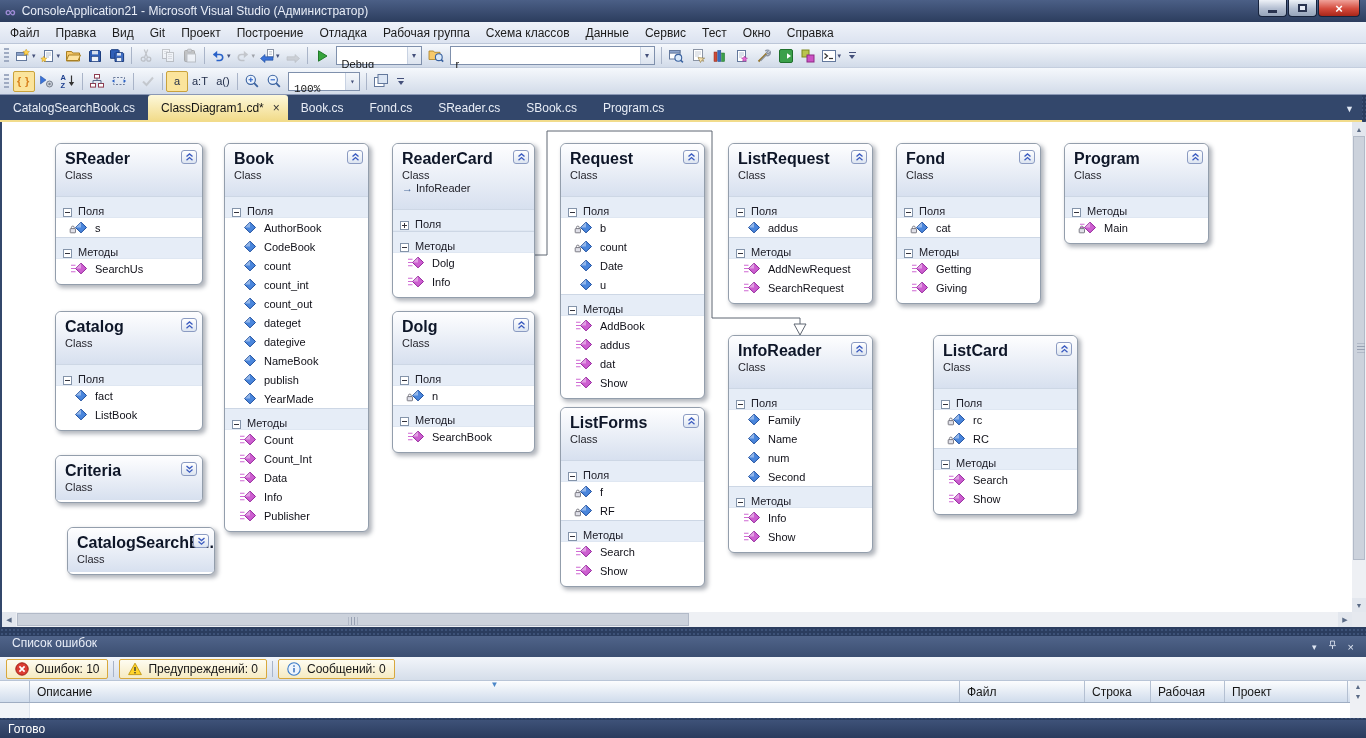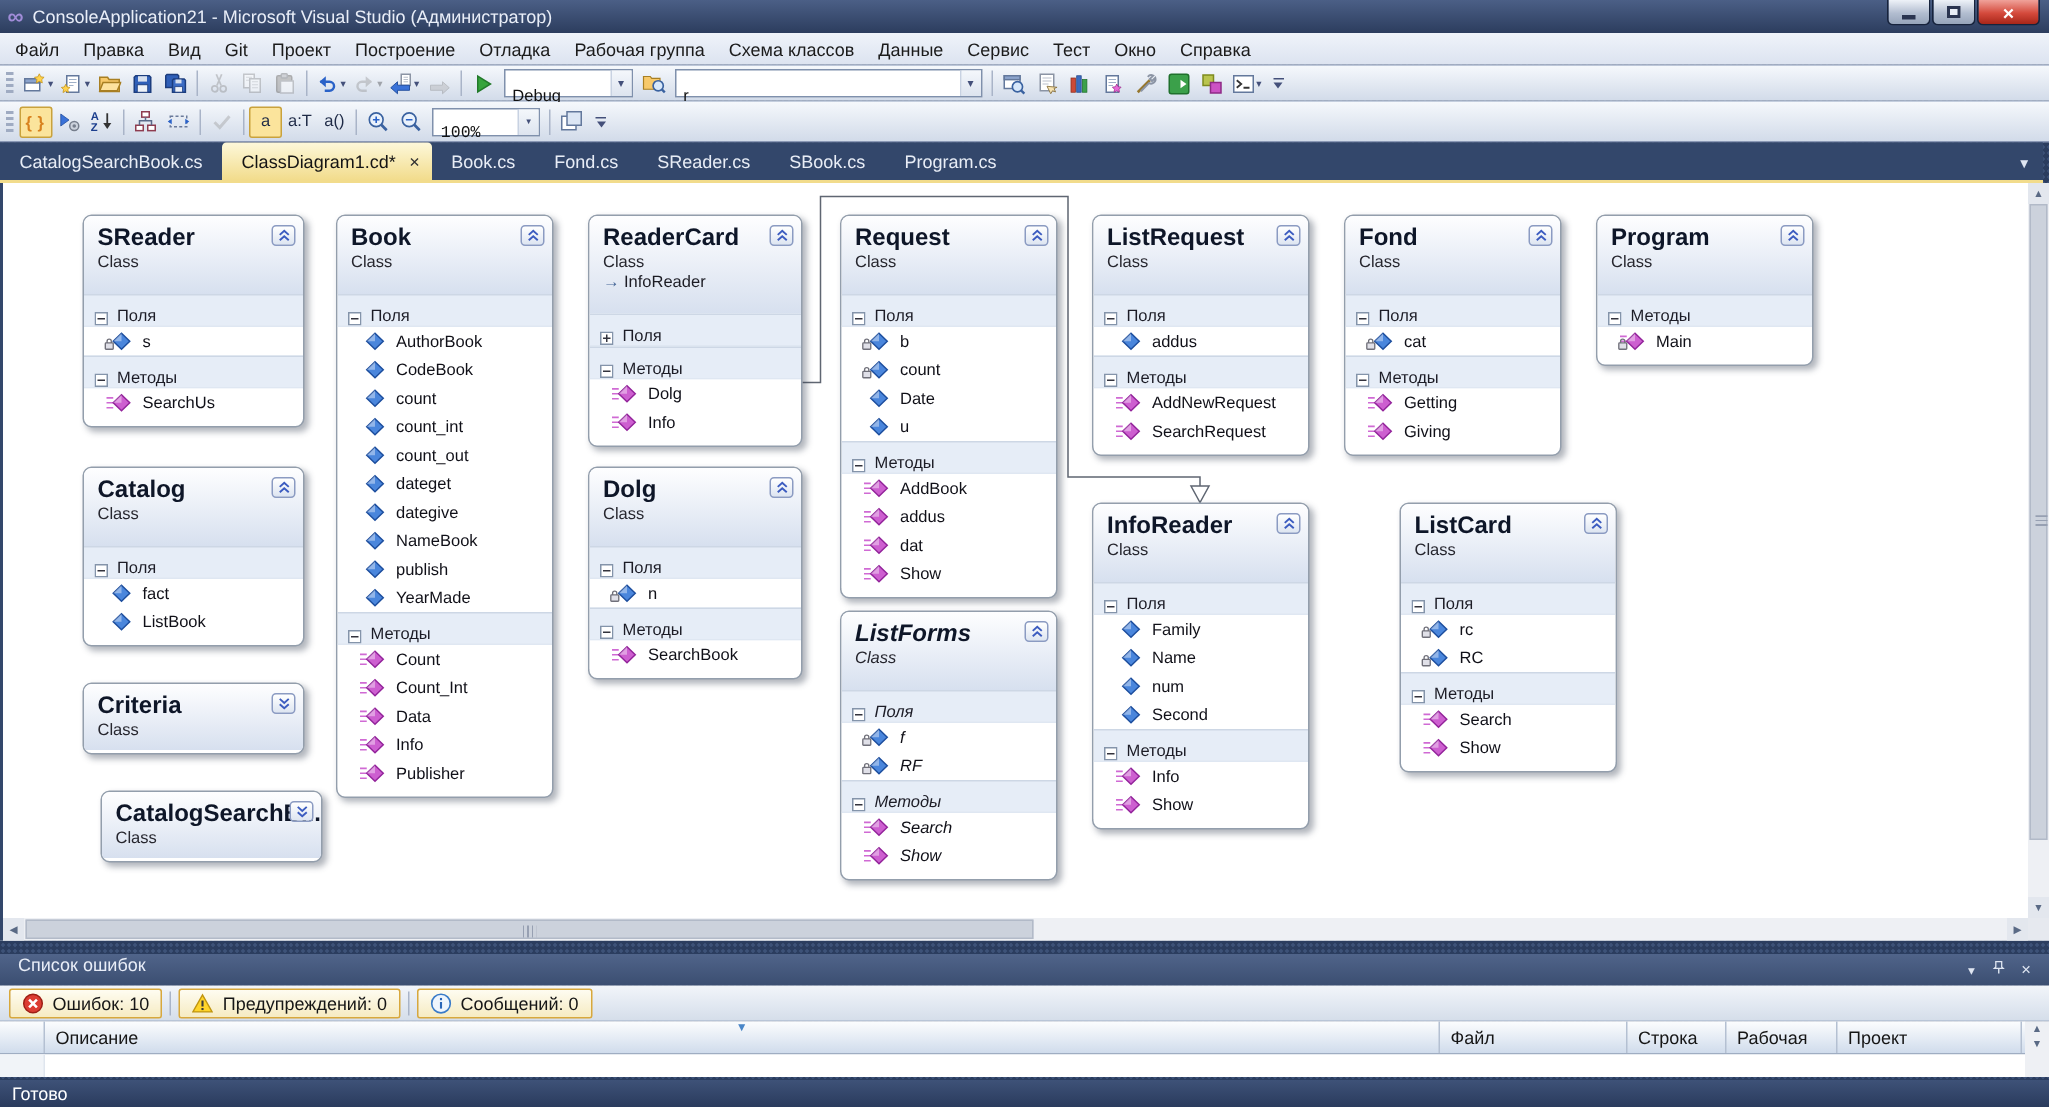--- a/index.html
+++ b/index.html
@@ -994,21 +994,21 @@
           <span class="mico">
             <svg width="20" height="13" viewBox="0 0 20 13">
               <path d="M2 3.2h4.5M2 6.5h4.5M2 9.8h4.5" stroke="#d06ad4" stroke-width="1.1" fill="none"></path>
               <path d="M12 1.2L17.5 6.5L12 11.8L6.5 6.5Z" fill="#cd5fd0" stroke="#93249b"></path>
               <path d="M12 1.2L6.5 6.5L12 6.5Z" fill="rgba(255,255,255,.4)"></path>
             </svg>
           </span>
           <span class="mname">Show</span>
         </div>
       </div>
-      <div class="cbox" style="left: 558px; top: 285px; width: 145px; font-style: italic;">
+      <div class="cbox" style="left: 558px; top: 285px; width: 145px;">
         <div class="cbox-hd">
           <div class="cbox-title">ListForms</div>
           <div class="cbox-stereo">Class</div>
           <div class="chev-btn">
             <svg width="11" height="12" viewBox="0 0 11 12">
               <path d="M2.5 5.6L5.5 2.9l3 2.7M2.5 9.2L5.5 6.5l3 2.7" fill="none" stroke="#3c5cc0" stroke-width="1.3"></path>
             </svg>
           </div>
         </div>
         <div class="sec">

